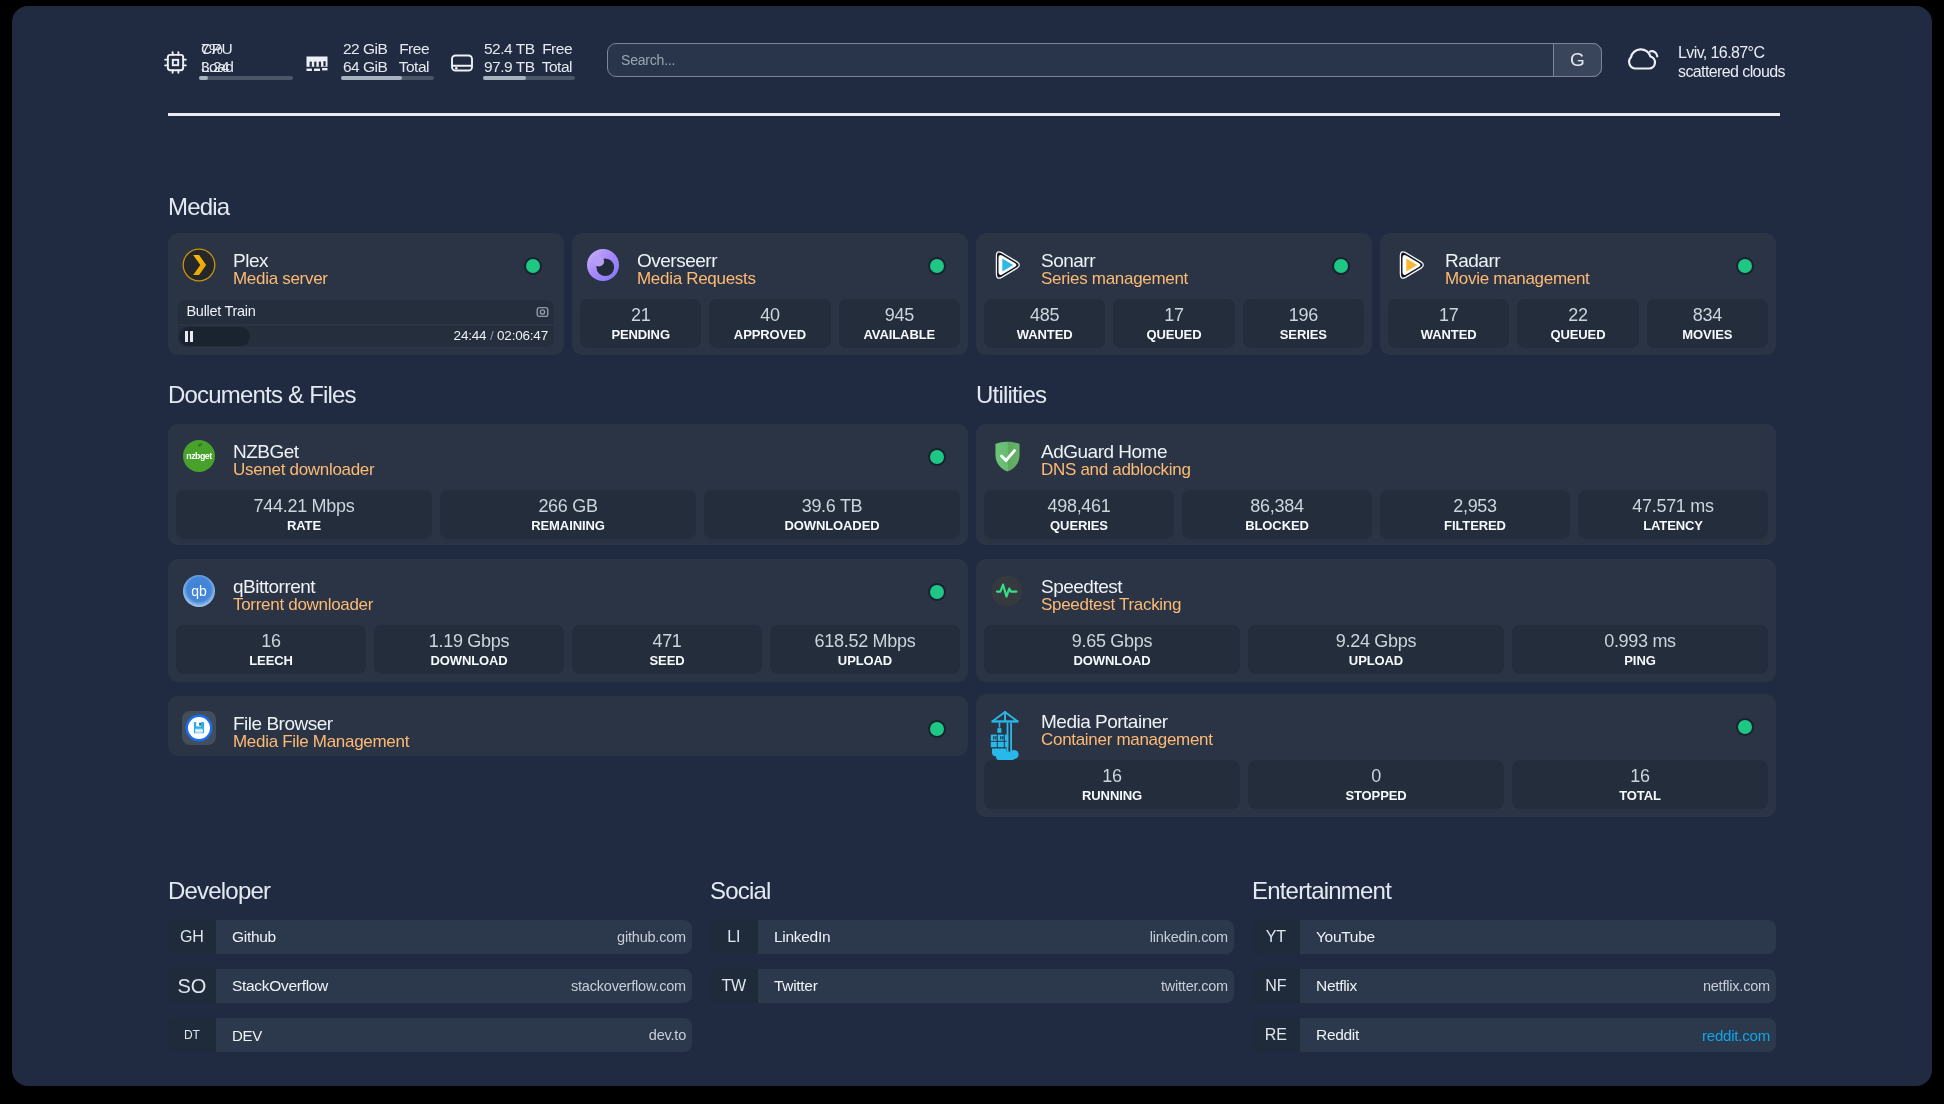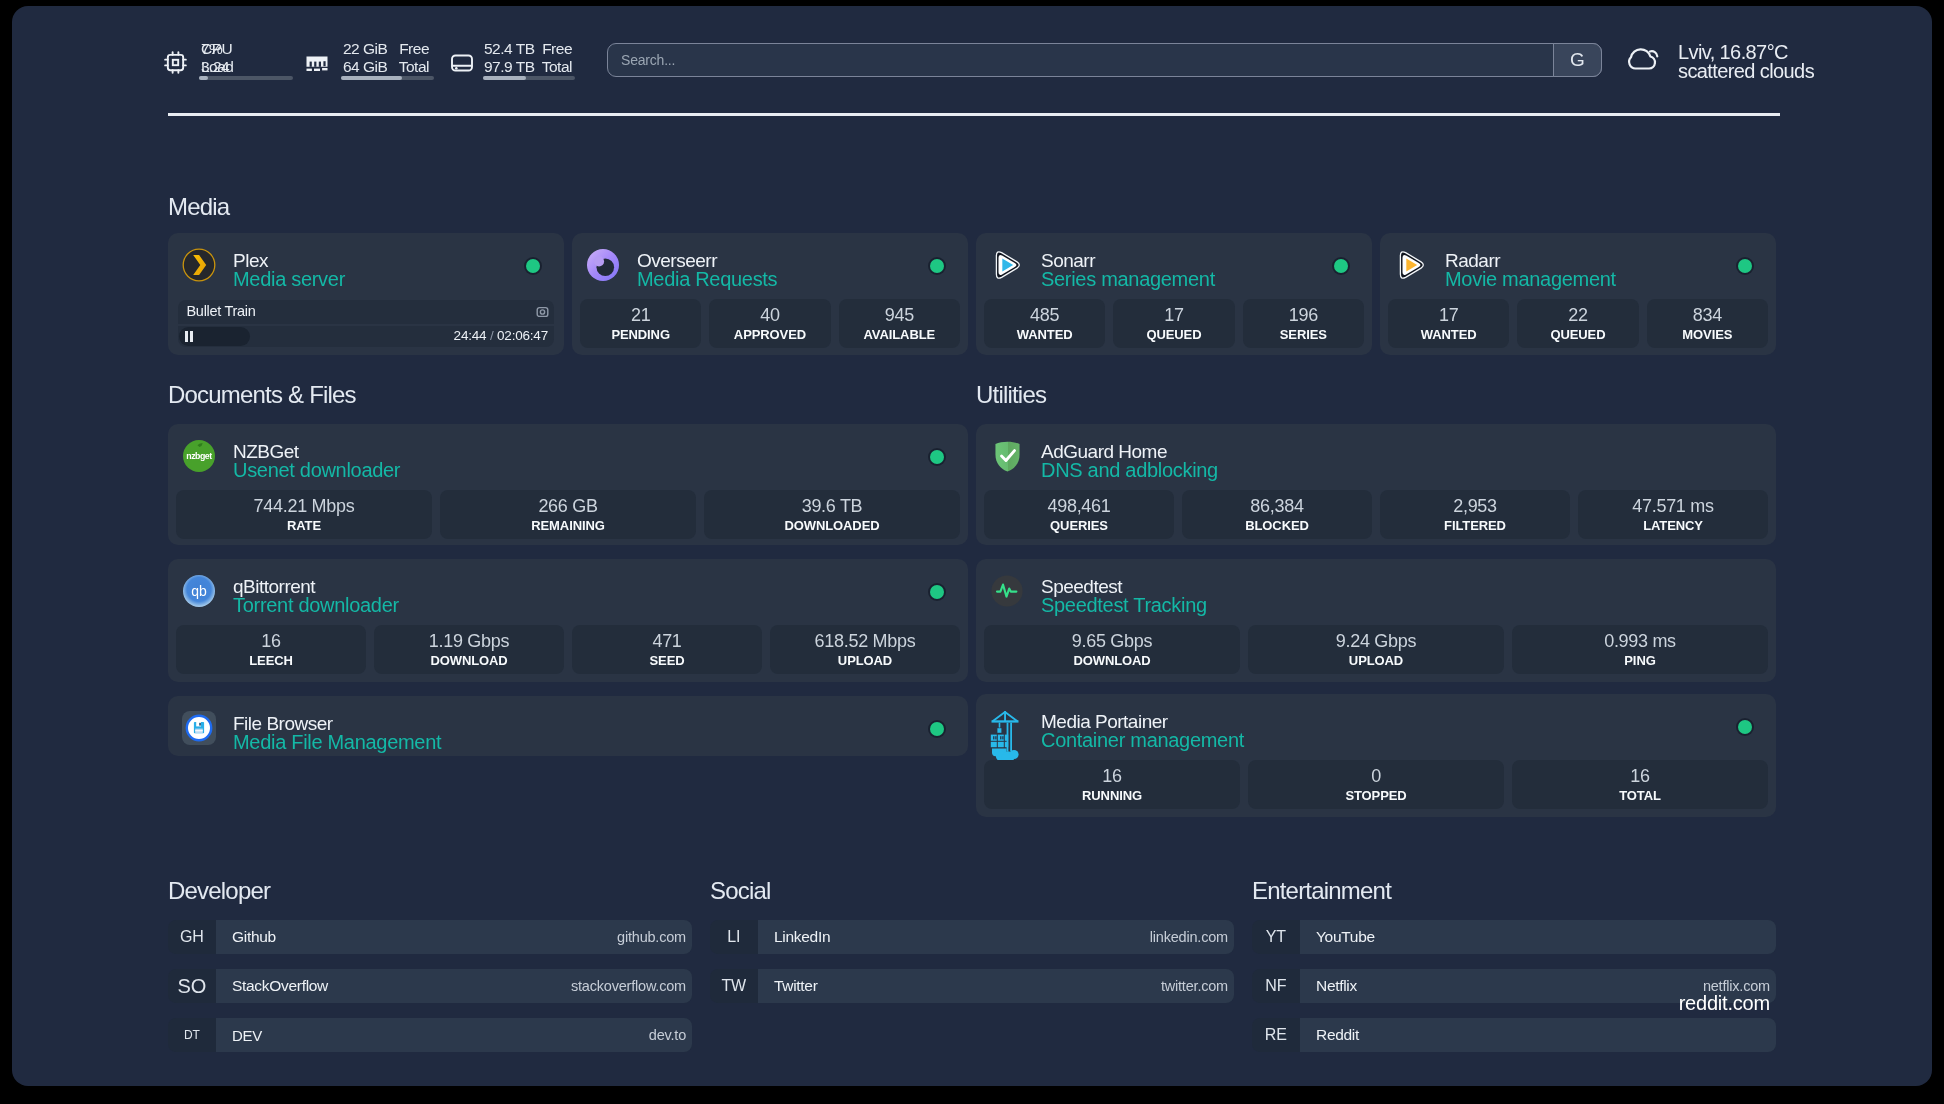--- a/index.html
+++ b/index.html
@@ -2,21 +2,21 @@
 <html><head><meta charset="utf-8"><style>
 *{margin:0;padding:0;box-sizing:border-box}
 html,body{width:1944px;height:1104px;background:#000;overflow:hidden;font-family:"Liberation Sans",sans-serif;-webkit-font-smoothing:antialiased}
 #page{position:absolute;left:12px;top:6px;width:1920px;height:1080px;border-radius:16px;background:#202A40;overflow:hidden}
 .abs{position:absolute}
 .card{position:absolute;background:#2A3444;border-radius:10px}
 .sbox{position:absolute;background:#232D3B;border-radius:8px;display:flex;flex-direction:column;align-items:center;justify-content:center;gap:3px}
 .sval{font-size:18px;line-height:19px;color:#CCD4DD;letter-spacing:-0.3px;white-space:nowrap}
 .slab{font-size:13px;line-height:14px;font-weight:700;color:#F7FAFC;letter-spacing:-0.1px;white-space:nowrap}
 .title{position:absolute;font-size:19px;line-height:20px;color:#EEF2F7;letter-spacing:-0.5px;white-space:nowrap}
-.sub{position:absolute;font-size:20px;line-height:16px;color:#14b8a6;letter-spacing:-0.3px;white-space:nowrap}
+.sub{position:absolute;font-size:17px;line-height:16px;color:#fdba74;letter-spacing:-0.3px;white-space:nowrap}
 .dot{position:absolute;width:14px;height:14px;border-radius:50%;background:#1EC783;box-shadow:0 0 0 2px rgba(15,21,35,0.6)}
 .h{position:absolute;font-size:24px;line-height:25px;font-weight:500;color:#E3E9F1;letter-spacing:-0.8px;white-space:nowrap}
 .tb{position:absolute;font-size:15.5px;line-height:18.5px;color:#E4E9EF;letter-spacing:-0.5px;white-space:nowrap}
 .bar{position:absolute;height:4px;border-radius:2px;background:#4C5666}
 .fill{height:4px;border-radius:2px;background:#A8B1BE}
 </style></head><body>
 <div id="page">
 <svg style="position:absolute;left:152px;top:45px" width="23" height="23" viewBox="0 0 24 24">
       <g fill="none" stroke="#EDF1F6" stroke-width="2" stroke-linecap="round">
         <rect x="4" y="4" width="16" height="16" rx="2.5"></rect>
@@ -60,21 +60,21 @@
 <div class="bar" style="left:471px;top:70px;width:92px">
       <div class="fill" style="width:43px"></div>
     </div>
 <div style="position:absolute;left:595px;top:37px;width:995px;height:34px;background:#29354A;border:1px solid #7B8499;border-radius:9px"></div>
 <div style="position:absolute;left:609px;top:46px;font-size:14px;color:#9BA6B3;letter-spacing:-0.2px">Search...</div>
 <div style="position:absolute;left:1541px;top:37px;width:49px;height:34px;background:#39455B;border:1px solid #7B8499;border-radius:0 9px 9px 0;display:flex;align-items:center;justify-content:center;font-size:19px;color:#E2E7EE">G</div>
 <svg style="position:absolute;left:1614px;top:39px" width="34" height="26" viewBox="0 0 34 26">
       <path d="M24 6.5a5.5 5.5 0 0 1 7.3 4.8" fill="none" stroke="#EDF1F6" stroke-width="2.2" stroke-linecap="round"></path>
       <path d="M9.5 23.5h13.6a6.1 6.1 0 0 0 1.3-12A10 10 0 0 0 5 12.3a6.6 6.6 0 0 0 4.5 11.2z" fill="#202A40" stroke="#EDF1F6" stroke-width="2.2" stroke-linejoin="round"></path>
     </svg>
-<div style="position:absolute;left:1666px;top:37px;font-size:20px;line-height:19px;color:#E9EDF3;letter-spacing:-0.6px">Lviv, 16.87°C<br>scattered clouds</div>
+<div style="position:absolute;left:1666px;top:37px;font-size:16px;line-height:19px;color:#E9EDF3;letter-spacing:-0.6px">Lviv, 16.87°C<br>scattered clouds</div>
 <div style="position:absolute;left:156px;top:107px;width:1612px;height:2.5px;background:#E8ECF2"></div>
 <div class="h" style="left:156px;top:188px">Media</div>
 <div class="h" style="left:156px;top:376px">Documents &amp; Files</div>
 <div class="h" style="left:964px;top:376px">Utilities</div>
 <div class="h" style="left:156px;top:872px">Developer</div>
 <div class="h" style="left:698px;top:872px">Social</div>
 <div class="h" style="left:1240px;top:872px">Entertainment</div>
 <div class="card" style="left:156px;top:227px;width:396px;height:122px"></div>
 <svg style="position:absolute;left:170px;top:242px" width="34" height="34" viewBox="0 0 34 34">
       <defs>
@@ -365,13 +365,13 @@
 <div class="abs" style="left:1304px;top:914px;height:34px;display:flex;align-items:center;font-size:15.5px;letter-spacing:-0.3px;color:#EEF2F6">YouTube</div>
 <div class="abs" style="left:1240px;top:963px;width:524px;height:34px;background:#1F2A3B;border-radius:8px"></div>
 <div class="abs" style="left:1287.5px;top:963px;width:476.5px;height:34px;background:#2C394C;border-radius:0 8px 8px 0"></div>
 <div class="abs" style="left:1240px;top:963px;width:47.5px;height:34px;display:flex;align-items:center;justify-content:center;font-size:16px;letter-spacing:-0.2px;color:#DFE5EC">NF</div>
 <div class="abs" style="left:1304px;top:963px;height:34px;display:flex;align-items:center;font-size:15.5px;letter-spacing:-0.3px;color:#EEF2F6">Netflix</div>
 <div class="abs" style="left:1240px;top:963px;width:518px;height:34px;display:flex;align-items:center;justify-content:flex-end;font-size:14.5px;letter-spacing:-0.2px;color:#C6CDD7">netflix.com</div>
 <div class="abs" style="left:1240px;top:1012px;width:524px;height:34px;background:#1F2A3B;border-radius:8px"></div>
 <div class="abs" style="left:1287.5px;top:1012px;width:476.5px;height:34px;background:#2C394C;border-radius:0 8px 8px 0"></div>
 <div class="abs" style="left:1240px;top:1012px;width:47.5px;height:34px;display:flex;align-items:center;justify-content:center;font-size:16px;letter-spacing:-0.2px;color:#DFE5EC">RE</div>
 <div class="abs" style="left:1304px;top:1012px;height:34px;display:flex;align-items:center;font-size:15.5px;letter-spacing:-0.3px;color:#EEF2F6">Reddit</div>
-<div class="abs" style="left:1240px;top:980px;width:518px;height:34px;display:flex;align-items:center;justify-content:flex-end;font-size:20px;letter-spacing:-0.2px;color:#ffffff">reddit.com</div>
+<div class="abs" style="left:1240px;top:1012px;width:518px;height:34px;display:flex;align-items:center;justify-content:flex-end;font-size:15px;letter-spacing:-0.2px;color:#0ea5e9">reddit.com</div>
 </div>
 </body></html>

